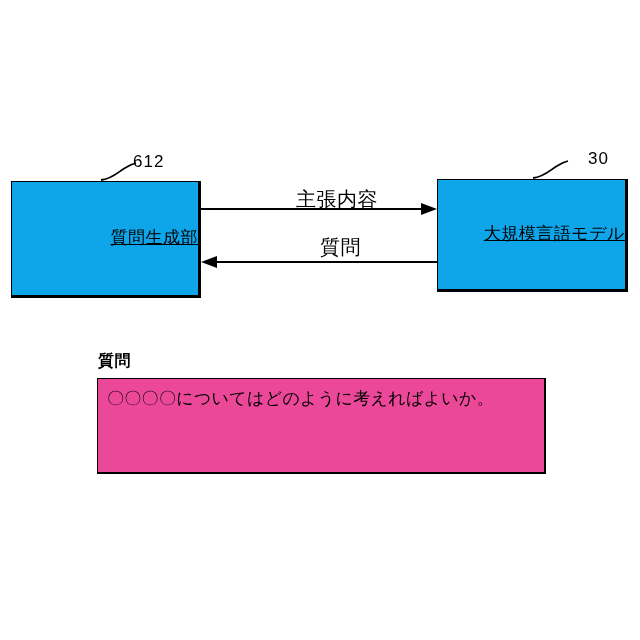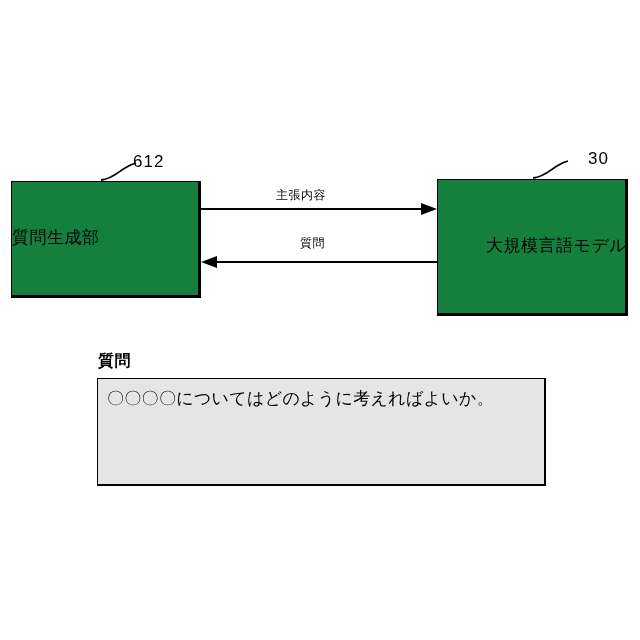--- a/index.html
+++ b/index.html
@@ -24,46 +24,47 @@
     left: 0;
     top: 0;
     width: 640px;
     height: 640px;
   }
 
   
   .block {
     position: absolute;
     box-sizing: border-box;
-    background: #15803d;
+    background: #0ea5e9;
     border: 1.6px solid #000000;
     border-right-width: 3.4px;
     border-bottom-width: 3.4px;
     display: flex;
     align-items: center;
-    justify-content: flex-start;
+    justify-content: flex-end;
+    text-decoration: underline;
   }
   .block-label {
     font-size: 17px;
     line-height: 1.2;
     letter-spacing: 0.5px;
     white-space: nowrap;
     text-align: center;
   }
   #block-question-generator {
     left: 11px;
     top: 181px;
     width: 190px;
     height: 117px;
   }
   #block-llm {
     left: 437px;
     top: 179px;
     width: 191px;
-    height: 137px;
+    height: 113px;
     padding-left: 48px;
   }
 
   
   .ref-num {
     position: absolute;
     font-size: 17px;
     letter-spacing: 1px;
     line-height: 1;
     white-space: nowrap;
@@ -73,24 +74,25 @@
     top: 153px;
   }
   #ref-30 {
     left: 588px;
     top: 150px;
   }
 
   
   .arrow-label {
     position: absolute;
-    font-size: 12px;
+    font-size: 20px;
     letter-spacing: 0.5px;
     line-height: 1;
     white-space: nowrap;
+    margin-left: 20px;
   }
   #label-claim {
     left: 276px;
     top: 189px;
   }
   #label-question-arrow {
     left: 300px;
     top: 237px;
   }
 
@@ -103,23 +105,23 @@
     font-weight: bold;
     letter-spacing: 0.5px;
     line-height: 1;
     white-space: nowrap;
   }
   #question-panel {
     position: absolute;
     left: 97px;
     top: 378px;
     width: 449px;
-    height: 108px;
+    height: 96px;
     box-sizing: border-box;
-    background: #e5e5e5;
+    background: #ec4899;
     border: 1.5px solid #000000;
     border-right-width: 2.6px;
     border-bottom-width: 2.6px;
     padding: 8px 0 0 9px;
   }
   .panel-line {
     font-size: 17px;
     line-height: 1.45;
     letter-spacing: 0.3px;
     white-space: nowrap;

